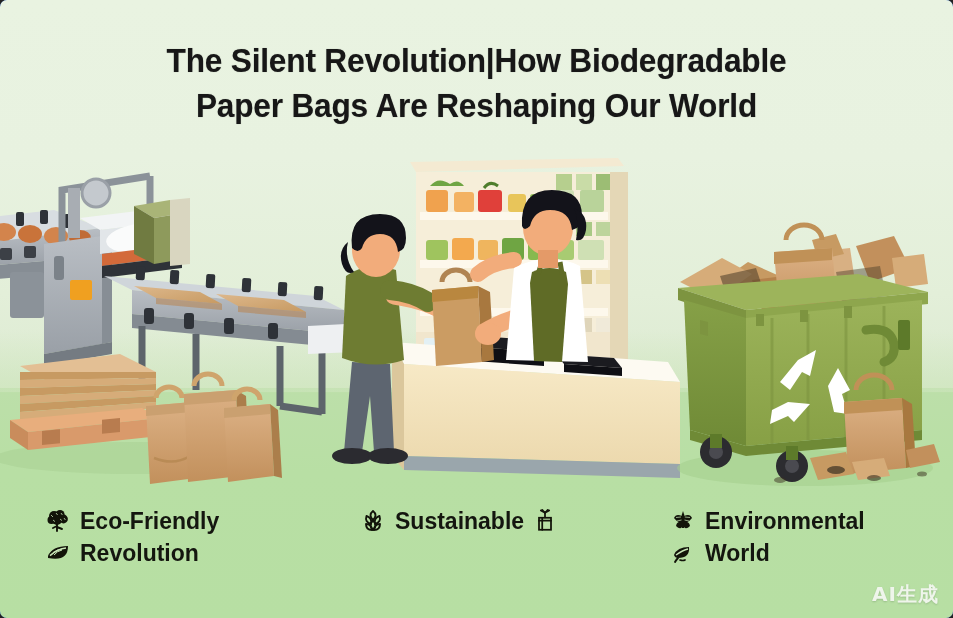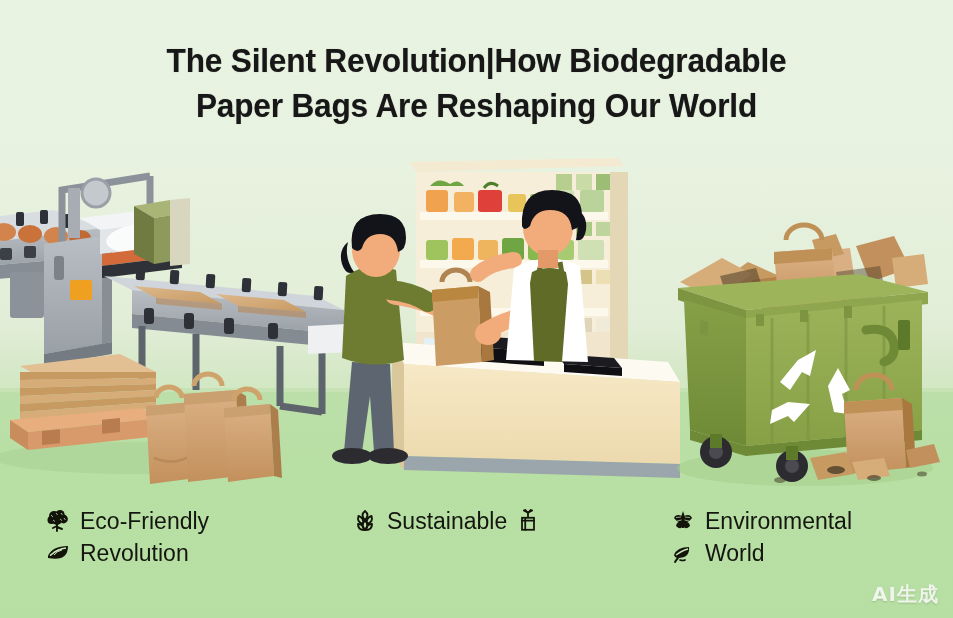--- a/index.html
+++ b/index.html
@@ -4,20 +4,21 @@
 <title>Biodegradable Paper Bags Infographic</title>
 <style>
   html,body{margin:0;padding:0;background:#222;}
   *{box-sizing:border-box;}
   #poster{
     position:relative;
     width:953px;height:618px;
     overflow:hidden;
     font-family:"Liberation Sans","DejaVu Sans",sans-serif;
     background:#3b82f6;
+    border-radius:7px;
   }
   
   .bg-sky{position:absolute;left:0;top:0;width:953px;height:392px;
     background:linear-gradient(180deg,#e9f3e1 0%,#e8f2e0 40%,#e3efd9 75%,#dcead1 100%);}
   .bg-floor{position:absolute;left:0;top:392px;width:953px;height:226px;
     background:linear-gradient(180deg,#bcdfa9 0%,#b8dfa4 35%,#b7dfa3 100%);}
   .bg-floor-line{position:absolute;left:0;top:388px;width:953px;height:6px;
     background:linear-gradient(180deg,rgba(196,226,178,.85),rgba(186,222,166,.4));}
   .bg-band-mid{position:absolute;left:0;top:330px;width:953px;height:62px;
     background:linear-gradient(180deg,rgba(214,235,198,0) 0%,rgba(200,228,180,.55) 100%);}
@@ -33,27 +34,27 @@
     text-shadow:0 0 1px rgba(0,0,0,.35);
   }
   .title .l2{display:block;}
 
   
   .scene{position:absolute;}
   svg{display:block;overflow:visible;}
 
   
   .features{position:absolute;left:0;top:503px;width:953px;height:86px;}
-  .feat{position:absolute;color:#14160f;font-size:23px;font-weight:400;line-height:1.40;}
+  .feat{position:absolute;color:#14160f;font-size:23px;font-weight:700;line-height:1.40;}
   .feat .row{display:flex;align-items:center;gap:9px;white-space:nowrap;}
   .feat .row.r2{padding-left:0;}
   .feat .ico{width:26px;height:26px;flex:0 0 26px;display:block;}
   .feat .ico.sm{width:24px;height:24px;flex:0 0 24px;}
   .feat-eco{left:45px;top:2px;}
-  .feat-sus{left:352px;top:2px;text-align:right;}
+  .feat-sus{left:360px;top:2px;text-align:right;}
   .feat-env{left:670px;top:2px;}
   .feat-sus .row.r2{justify-content:center;padding-left:48px;}
   .txt{display:inline-block;}
 
   
   .watermark{
     position:absolute;right:14px;bottom:10px;
     font-size:20px;font-weight:700;color:#f4f7f2;
     font-family:"DejaVu Sans","Liberation Sans",sans-serif;
     letter-spacing:1px;opacity:.92;

